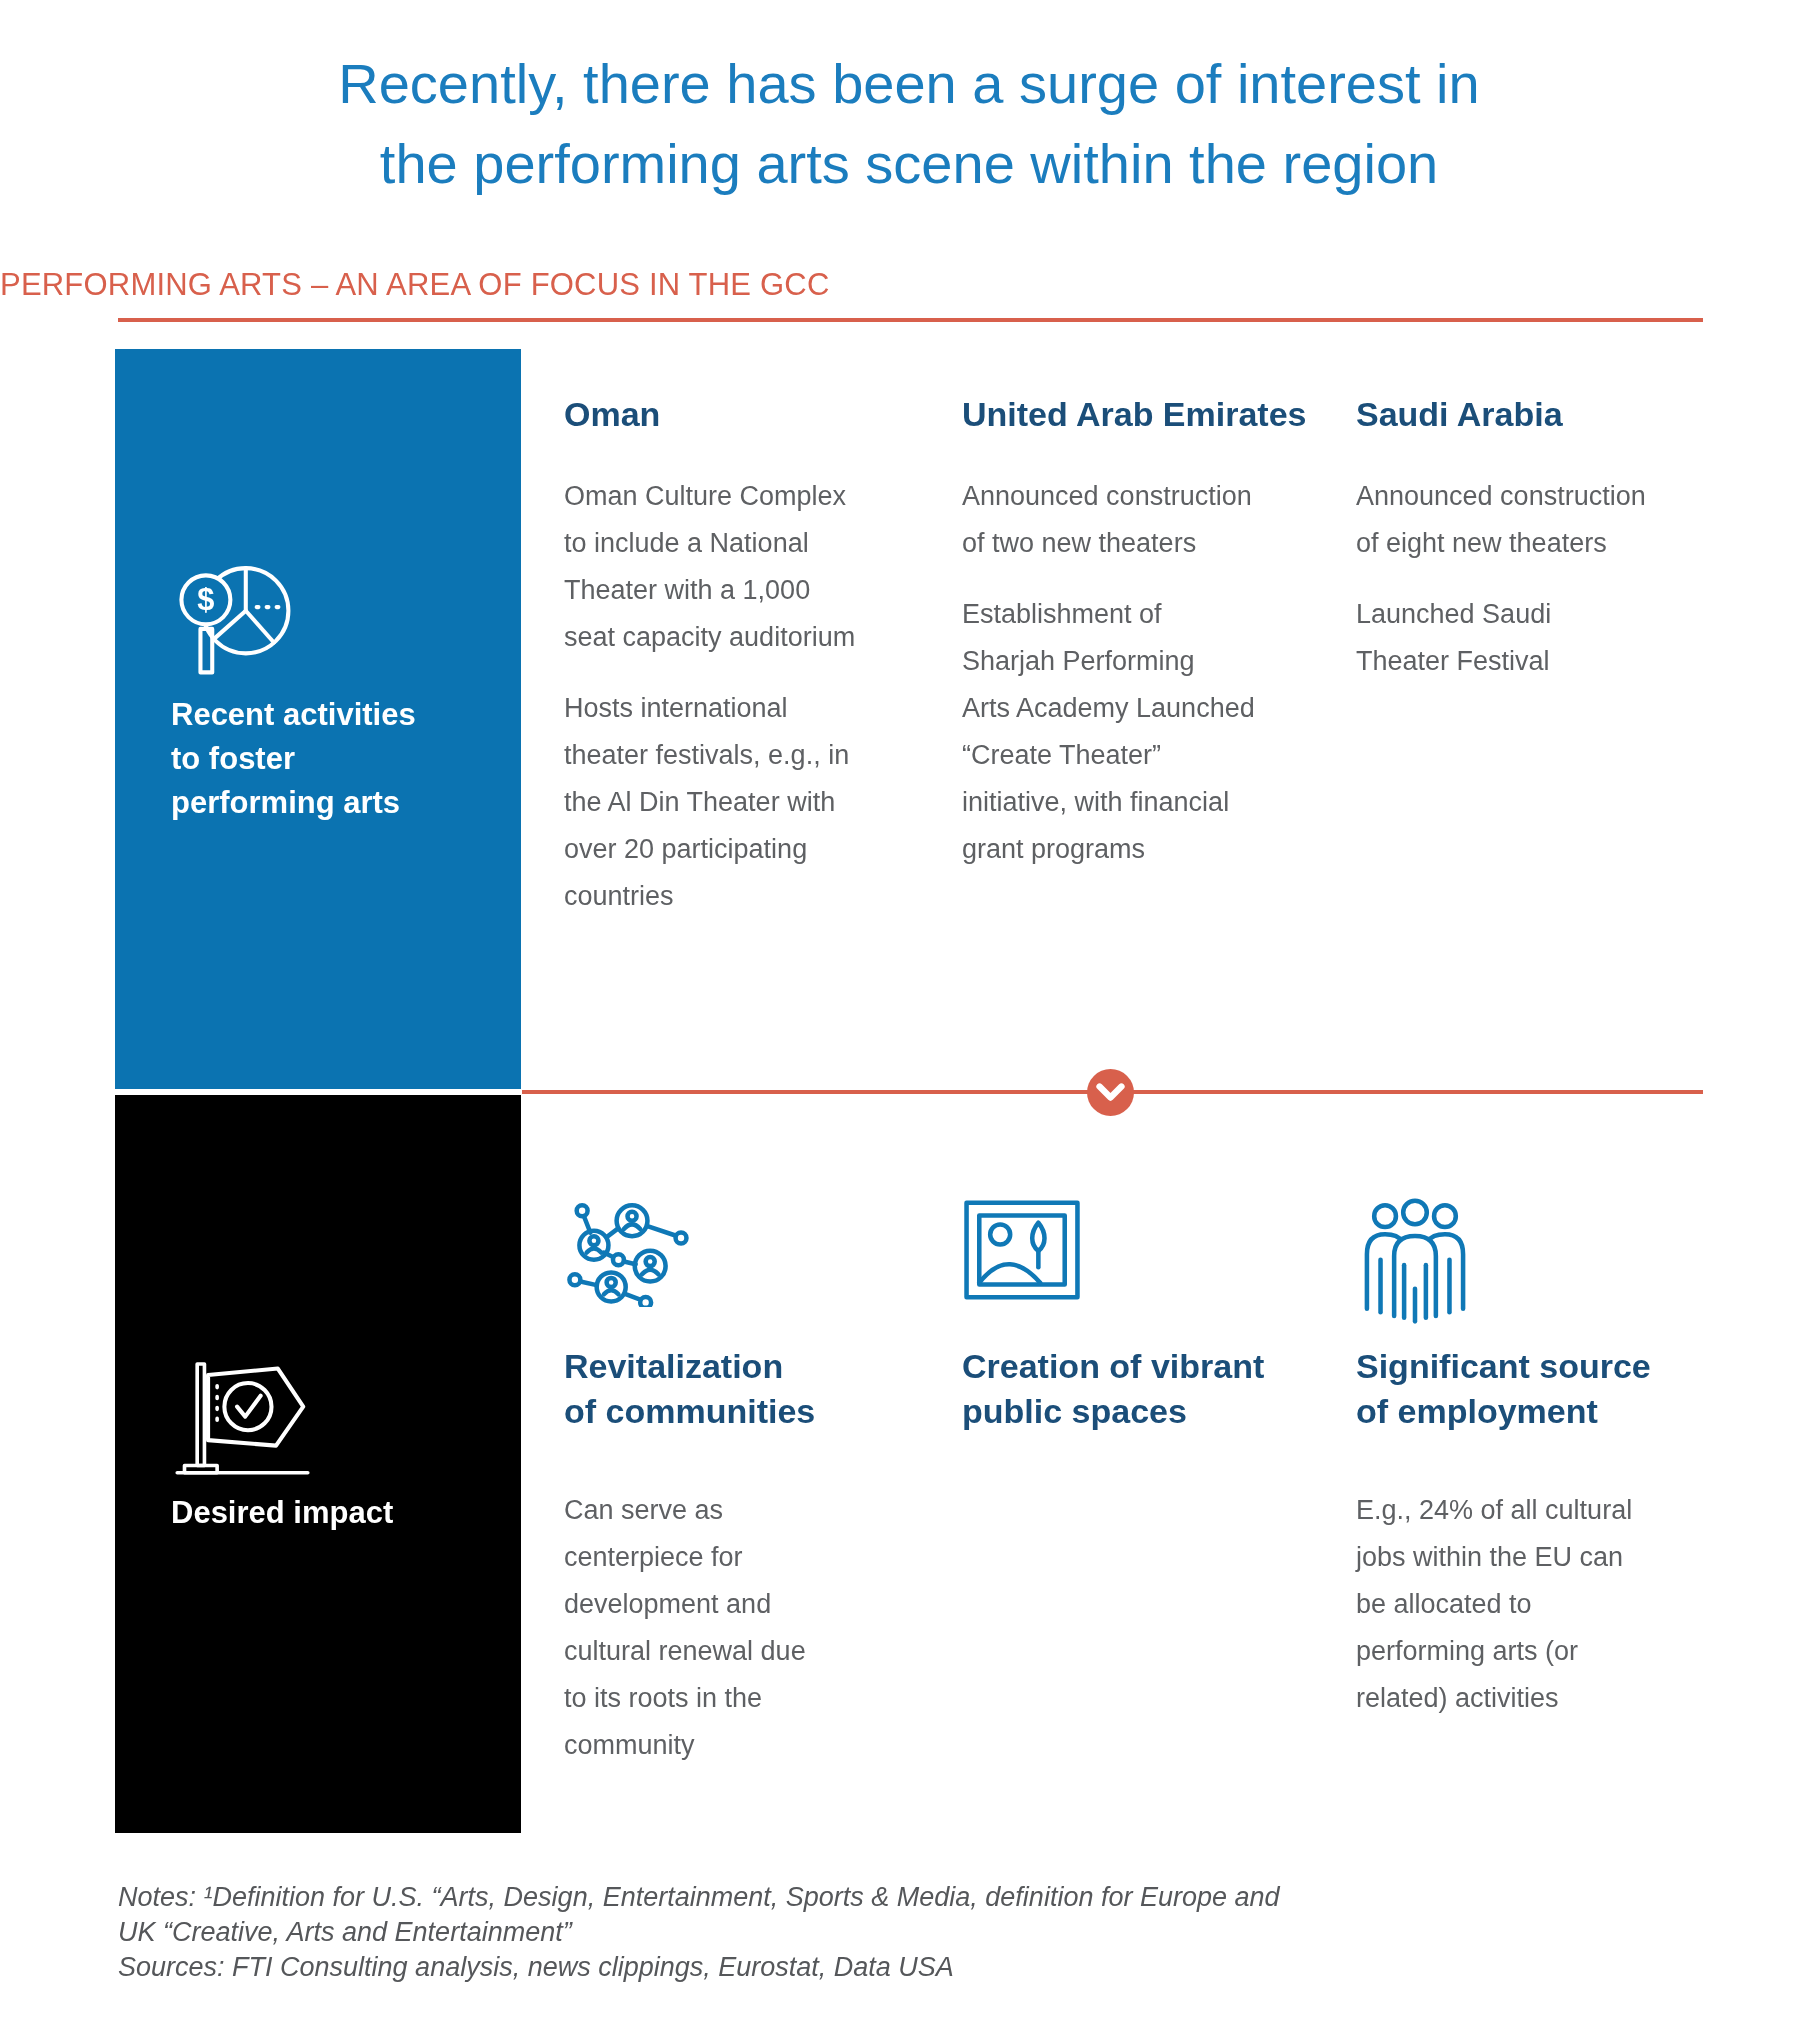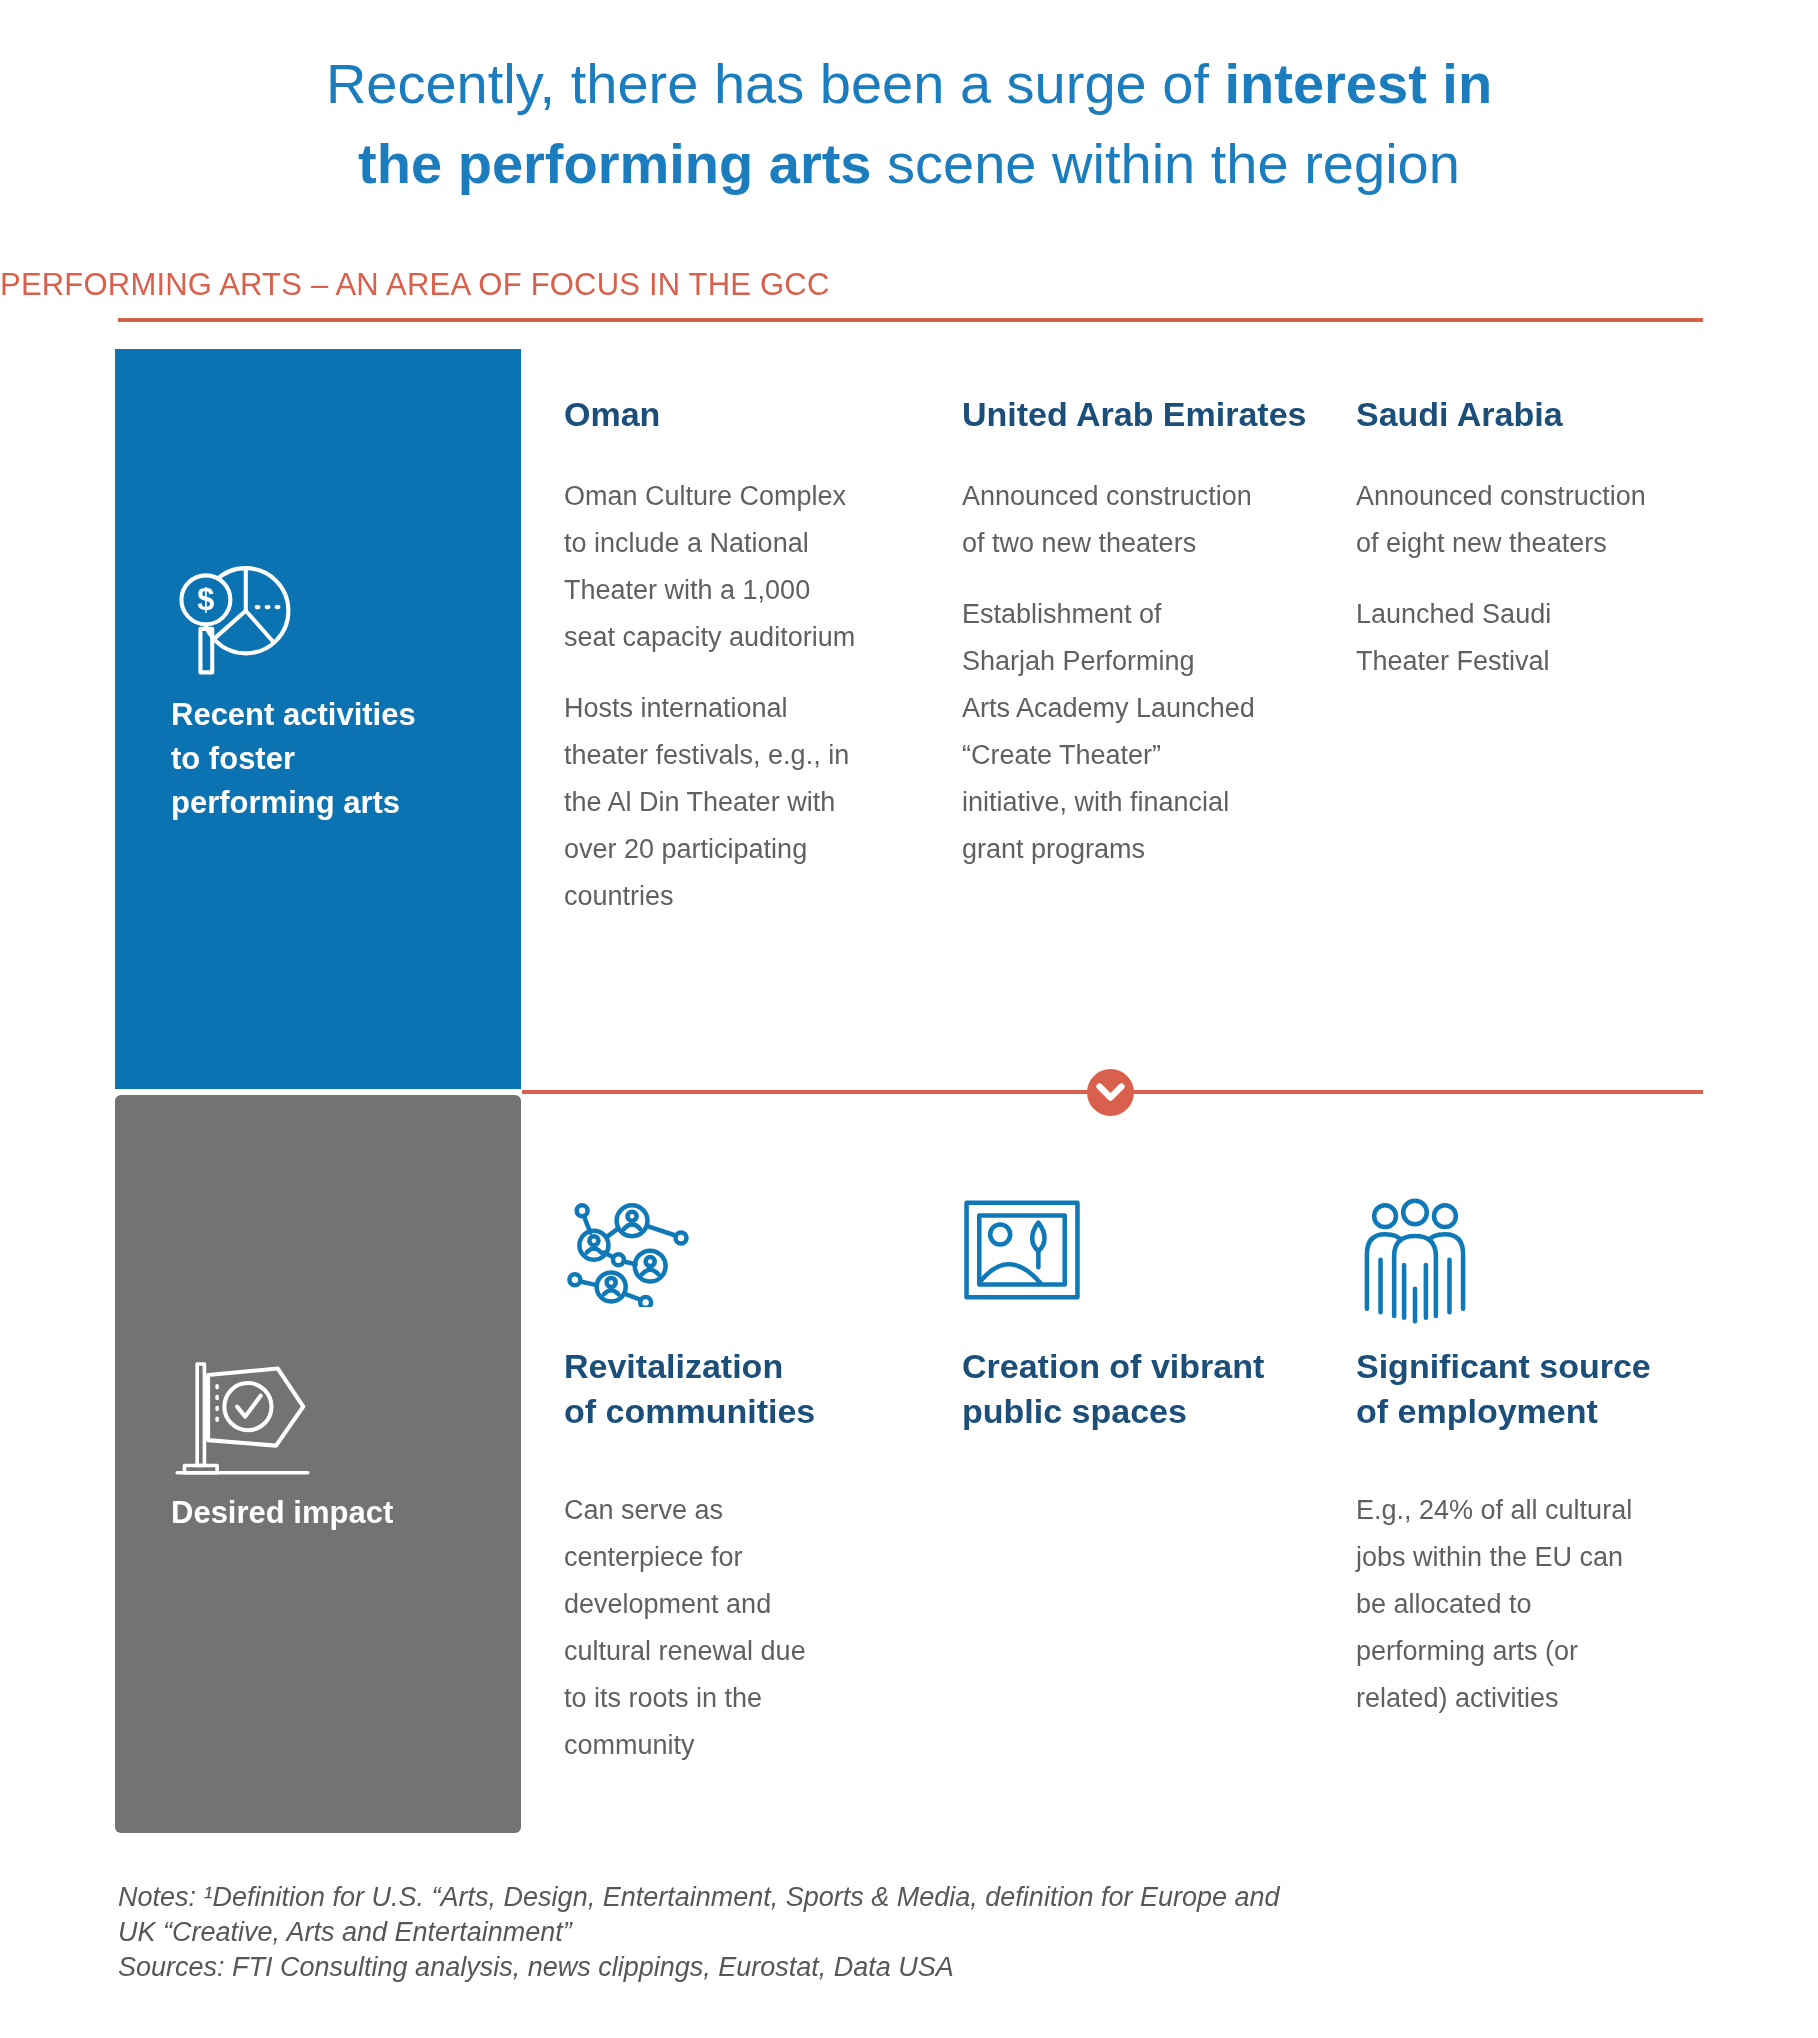--- a/index.html
+++ b/index.html
@@ -1,29 +1,29 @@
 <!DOCTYPE html>
 <html style="font-size:14.5px"><head>
 <meta charset="utf-8">
 <style>
   html,body { margin:0; padding:0; background:#ffffff; }
   body { width:1818px; height:2038px; position:relative; font-family:"Liberation Sans", sans-serif; }
   .page { position:absolute; inset:0; overflow:hidden; }
 
   .title { position:absolute; top:44px; left:0; width:1818px; text-align:center;
            color:#1b7dbe; font-size:56px; line-height:80px; font-weight:400; }
-  .title .bold { font-weight:700; }
+  .title .bold { font-weight:400; }
 
   .subtitle { position:absolute; top:267px; left:0; width:1818px; 
               color:#d8604c; font-size:31px; font-weight:400; letter-spacing:0.2px; }
 
   .rule-top { position:absolute; left:118px; top:318px; width:1585px; height:3.6px; background:#d8604c; }
 
   .sidebar-top    { position:absolute; left:115px; top:349px;  width:406px; height:740px; background:#0b73b1; }
-  .sidebar-bottom { position:absolute; left:115px; top:1095px; width:406px; height:738px; background:#737373;border-radius:6px; }
+  .sidebar-bottom { position:absolute; left:115px; top:1095px; width:406px; height:738px; background:#000000; }
   .sidebar-icon-top    { position:absolute; left:51px; top:198px; }
   .sidebar-icon-bottom { position:absolute; left:55px; top:258px; }
   .sidebar-label { position:absolute; left:56px; color:#ffffff; font-weight:700;
                    font-size:31px; line-height:44px; white-space:pre-line; }
   .sidebar-label.top    { top:344px; }
   .sidebar-label.bottom { top:396px; }
 
   .divider-line { position:absolute; left:522px; top:1090px; width:1181px; height:3.6px; background:#d8604c; }
   .divider-chevron { position:absolute; left:1087px; top:1069px; width:47px; height:47px;
                      border-radius:50%; background:#d8604c;

